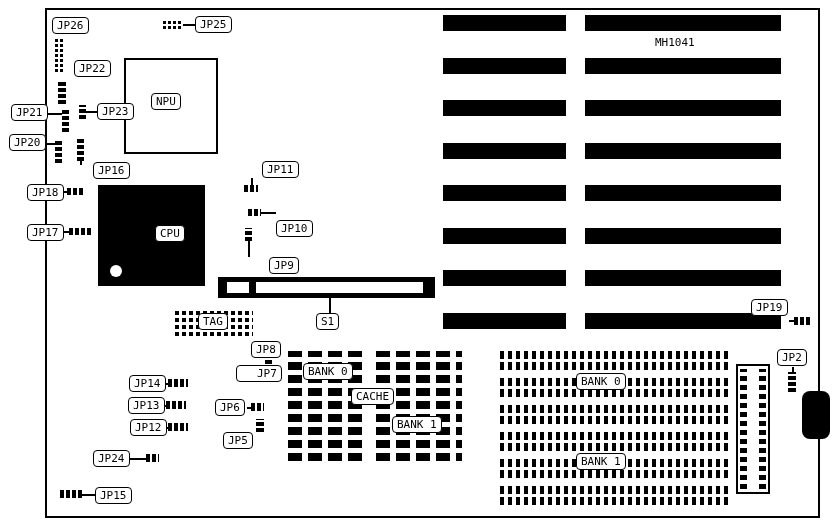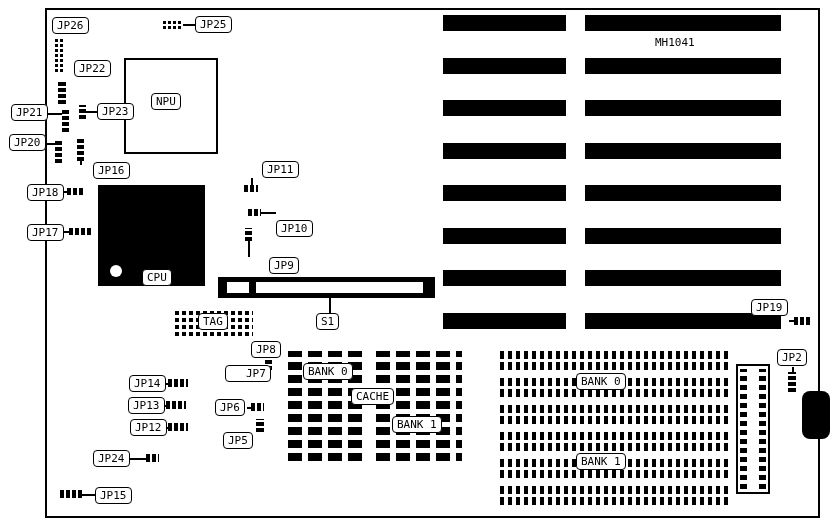--- a/index.html
+++ b/index.html
@@ -57,21 +57,21 @@
   <div class="bar" style="left:443px;top:313px;width:123px;height:16px;"></div>
   <div class="bar" style="left:585px;top:313px;width:196px;height:16px;"></div>
 
   <div class="socket pga" style="left:124px;top:58px;width:90px;height:92px;">
     <div class="white" style="left:24px;top:24px;right:24px;bottom:24px;"></div>
   </div>
   <div class="lbl" style="left:151px;top:93px;">NPU</div>
 
   <div class="chip" style="left:98px;top:185px;width:107px;height:101px;"></div>
   <div style="position:absolute;left:110px;top:265px;width:12px;height:12px;border-radius:50%;background:#fff;z-index:2;"></div>
-  <div class="lbl" style="left:142px;top:225px;margin-top:44px;">CPU</div>
+  <div class="lbl" style="left:155px;top:225px;">CPU</div>
 
   <div class="bar" style="left:218px;top:277px;width:217px;height:21px;">
     <div class="white" style="left:9px;top:5px;width:22px;height:11px;"></div>
     <div class="white" style="left:38px;top:5px;width:167px;height:11px;"></div>
   </div>
   <div class="line" style="left:329px;top:297px;width:2px;height:17px;"></div>
   <div class="lbl" style="left:316px;top:313px;">S1</div>
 
   <div class="pga" style="left:175px;top:309px;width:78px;height:27px;"></div>
   <div class="lbl" style="left:198px;top:313px;">TAG</div>
@@ -149,21 +149,21 @@
   <div class="lbl" style="left:9px;top:134px;">JP20</div>
   <div class="lbl" style="left:93px;top:162px;">JP16</div>
   <div class="lbl" style="left:27px;top:184px;">JP18</div>
   <div class="lbl" style="left:27px;top:224px;">JP17</div>
   <div class="lbl" style="left:262px;top:161px;">JP11</div>
   <div class="lbl" style="left:276px;top:220px;">JP10</div>
   <div class="lbl" style="left:235px;top:257px;margin-left:34px;">JP9</div>
   <div class="lbl" style="left:751px;top:299px;">JP19</div>
   <div class="lbl" style="left:777px;top:349px;">JP2</div>
   <div class="lbl" style="left:251px;top:341px;">JP8</div>
-  <div class="lbl" style="left:225px;top:365px;padding-left:20px;">JP7</div>
+  <div class="lbl" style="left:236px;top:365px;padding-left:20px;">JP7</div>
   <div class="lbl" style="left:129px;top:375px;">JP14</div>
   <div class="lbl" style="left:128px;top:397px;">JP13</div>
   <div class="lbl" style="left:215px;top:399px;">JP6</div>
   <div class="lbl" style="left:130px;top:419px;">JP12</div>
   <div class="lbl" style="left:223px;top:432px;">JP5</div>
   <div class="lbl" style="left:93px;top:450px;">JP24</div>
   <div class="lbl" style="left:95px;top:487px;">JP15</div>
 
 </div>
 

